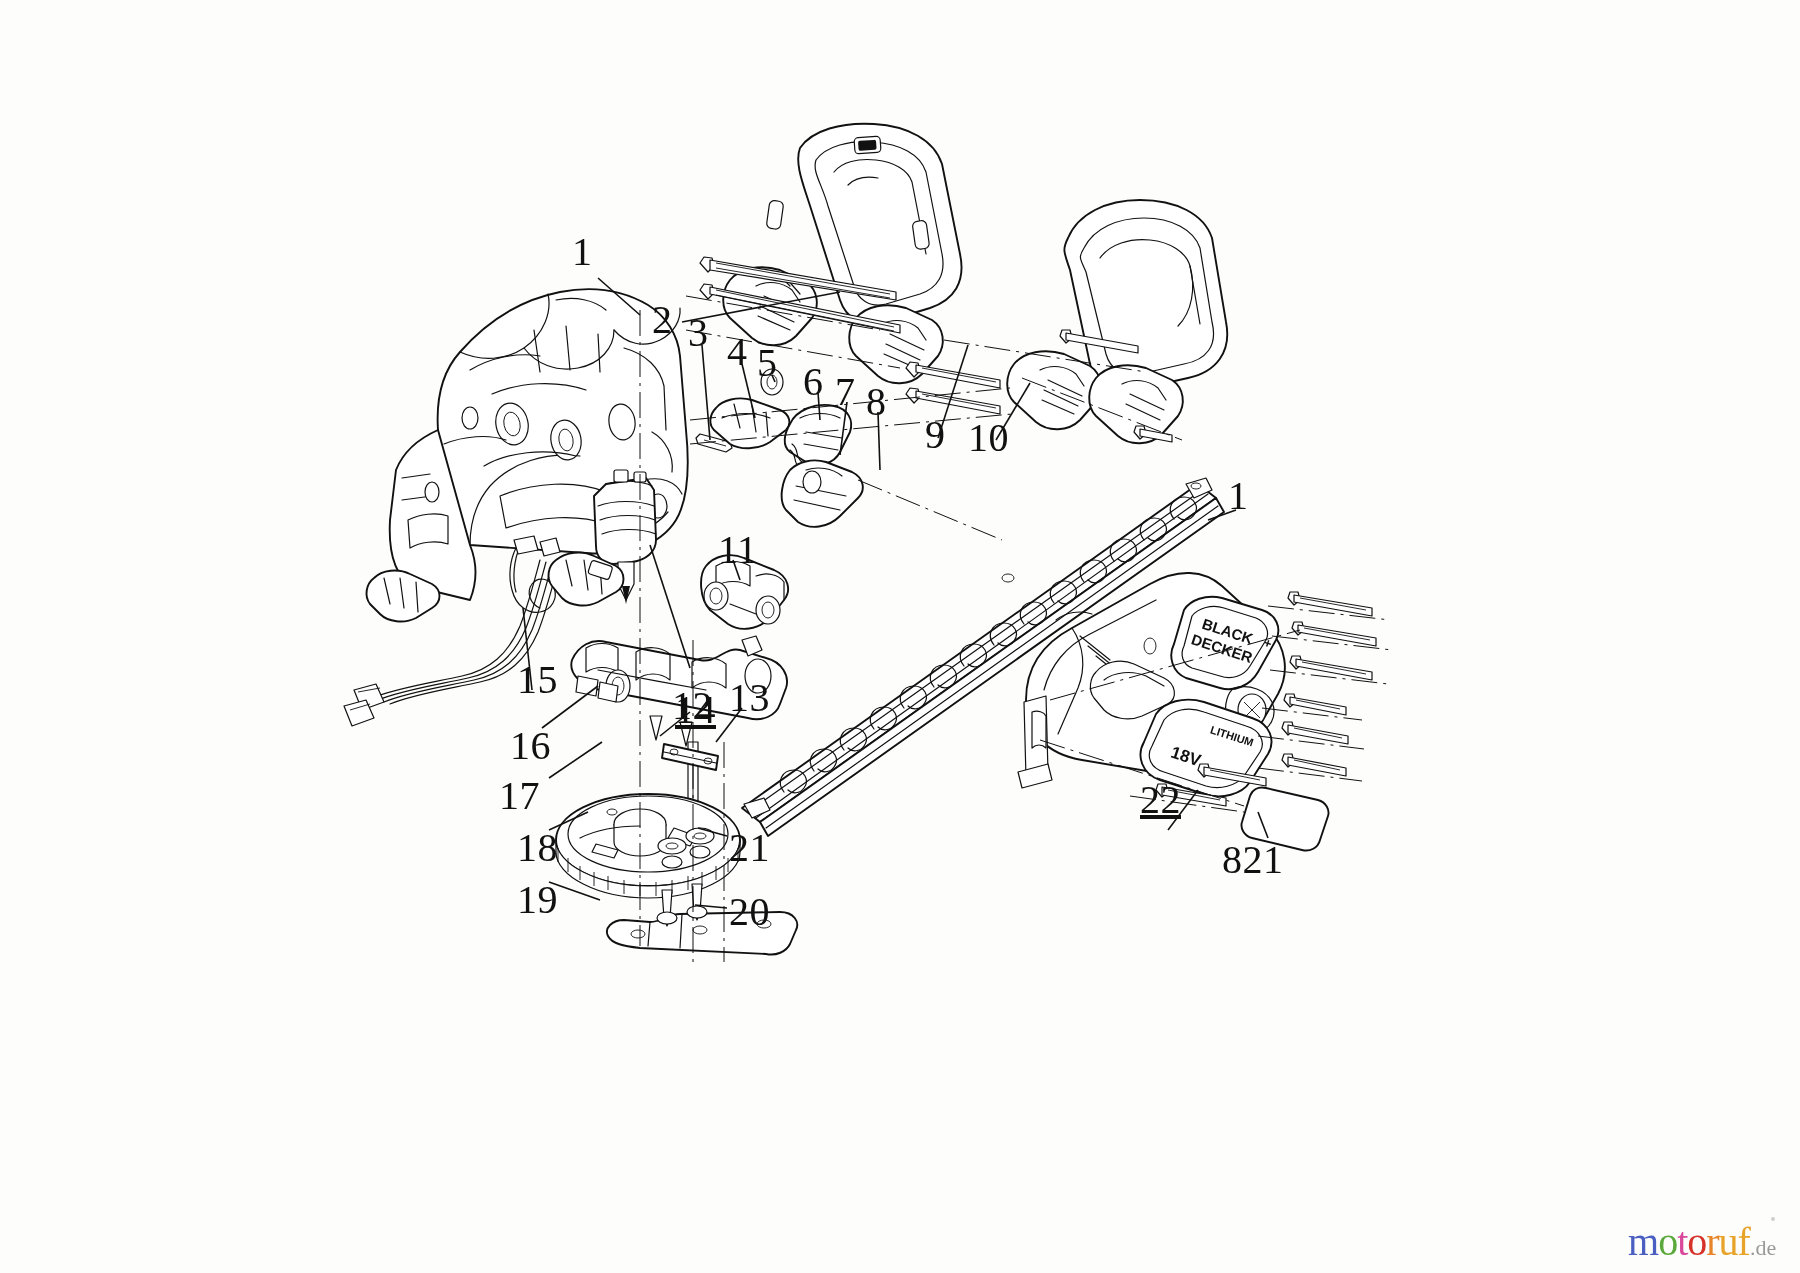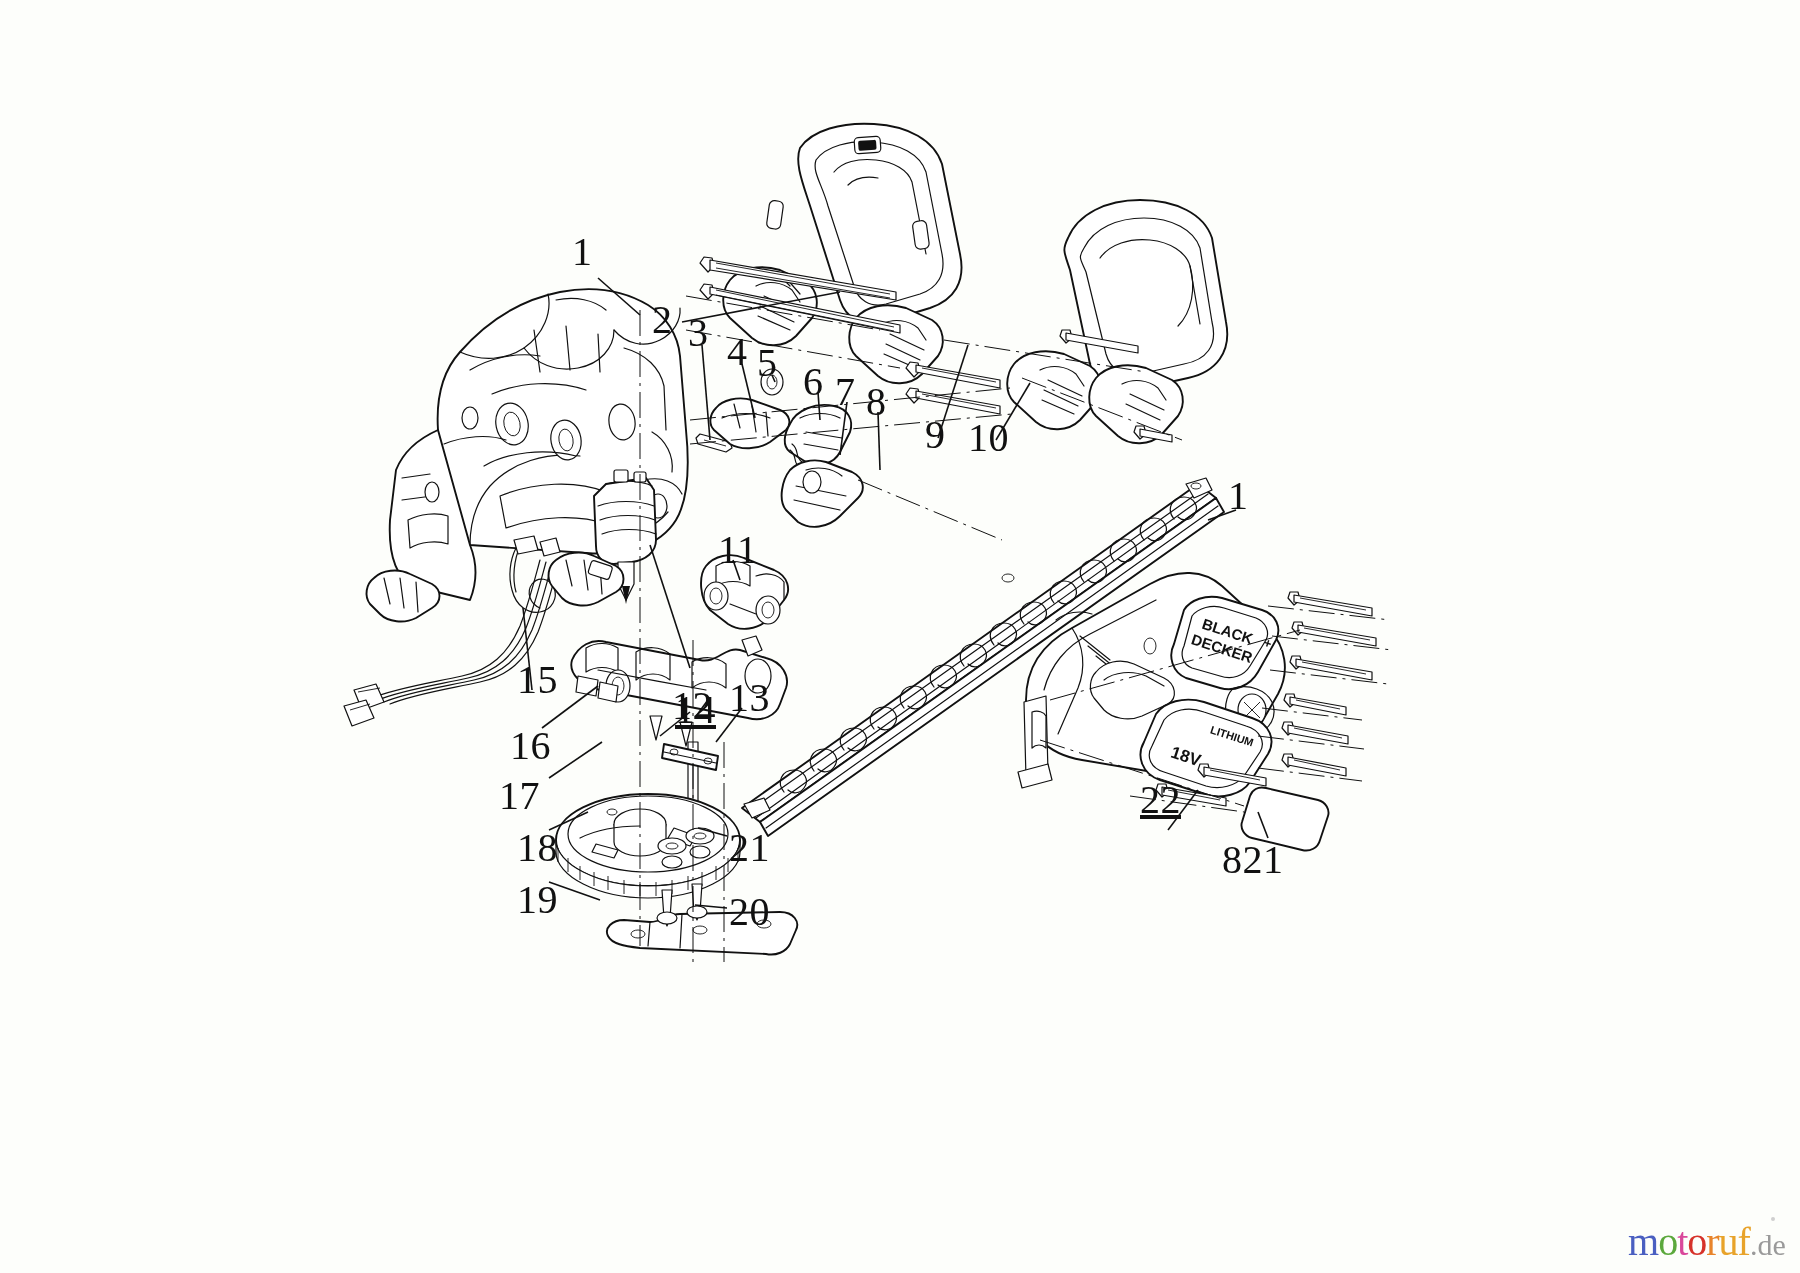--- a/index.html
+++ b/index.html
@@ -11,21 +11,21 @@
 
   .callout{position:absolute;font-family:"Liberation Serif",serif;
            font-size:40px;color:#111;line-height:1;letter-spacing:0.5px;
            user-select:none;white-space:nowrap;}
 
   
   #watermark{position:absolute;left:1628px;top:1222px;
              font-family:"Liberation Serif",serif;font-size:40px;
              letter-spacing:-1px;line-height:1;white-space:nowrap;}
   #watermark .l{display:inline-block;}
-  #watermark .suffix{font-size:30px;color:#9a9a9a;letter-spacing:0;}
+  #watermark .suffix{font-size:22px;color:#9a9a9a;letter-spacing:0;}
   #watermark .dot{position:absolute;left:143px;top:-5px;width:4px;height:4px;
                   background:#cfcfcf;border-radius:50%;}
 </style>
 </head>
 <body>
 
 <div id="diagram-root">
 
 <svg id="parts-svg" viewBox="0 0 1800 1273">
   <defs>

